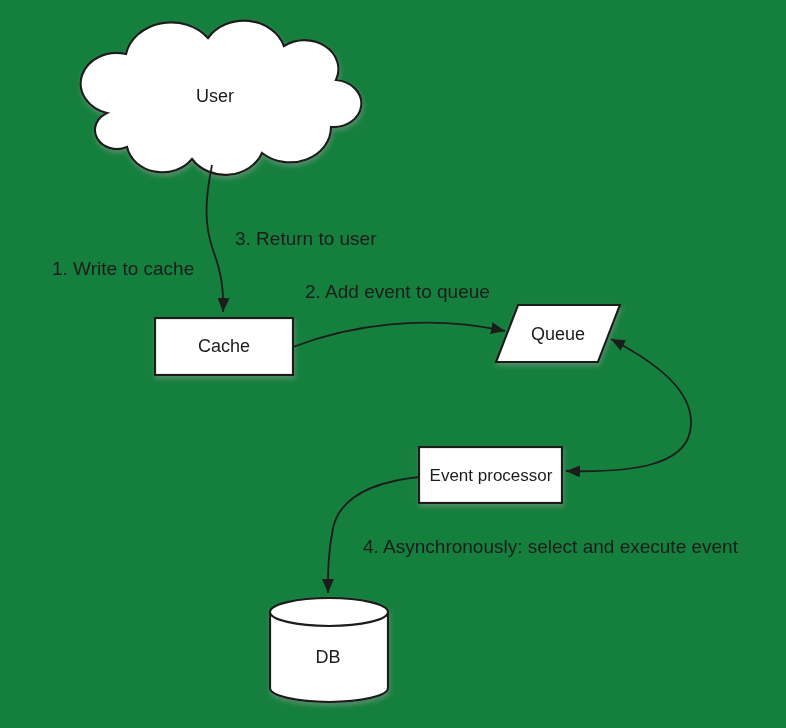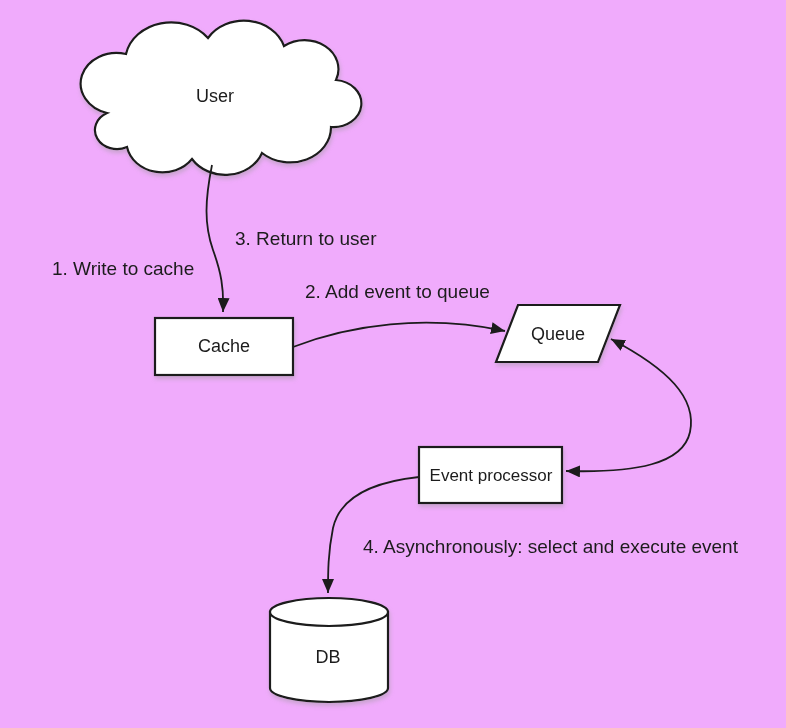--- a/index.html
+++ b/index.html
@@ -7,21 +7,21 @@
     padding: 0;
     background: #ffffff;
     width: 786px;
     height: 728px;
     overflow: hidden;
   }
   .canvas {
     position: relative;
     width: 786px;
     height: 728px;
-    background: #f0abfc;
+    background: #15803d;
   }
   svg {
     display: block;
     font-family: "Liberation Sans", sans-serif;
   }
   .node-shape {
     fill: #ffffff;
     stroke: #1c1c1c;
     stroke-width: 2.2;
   }

